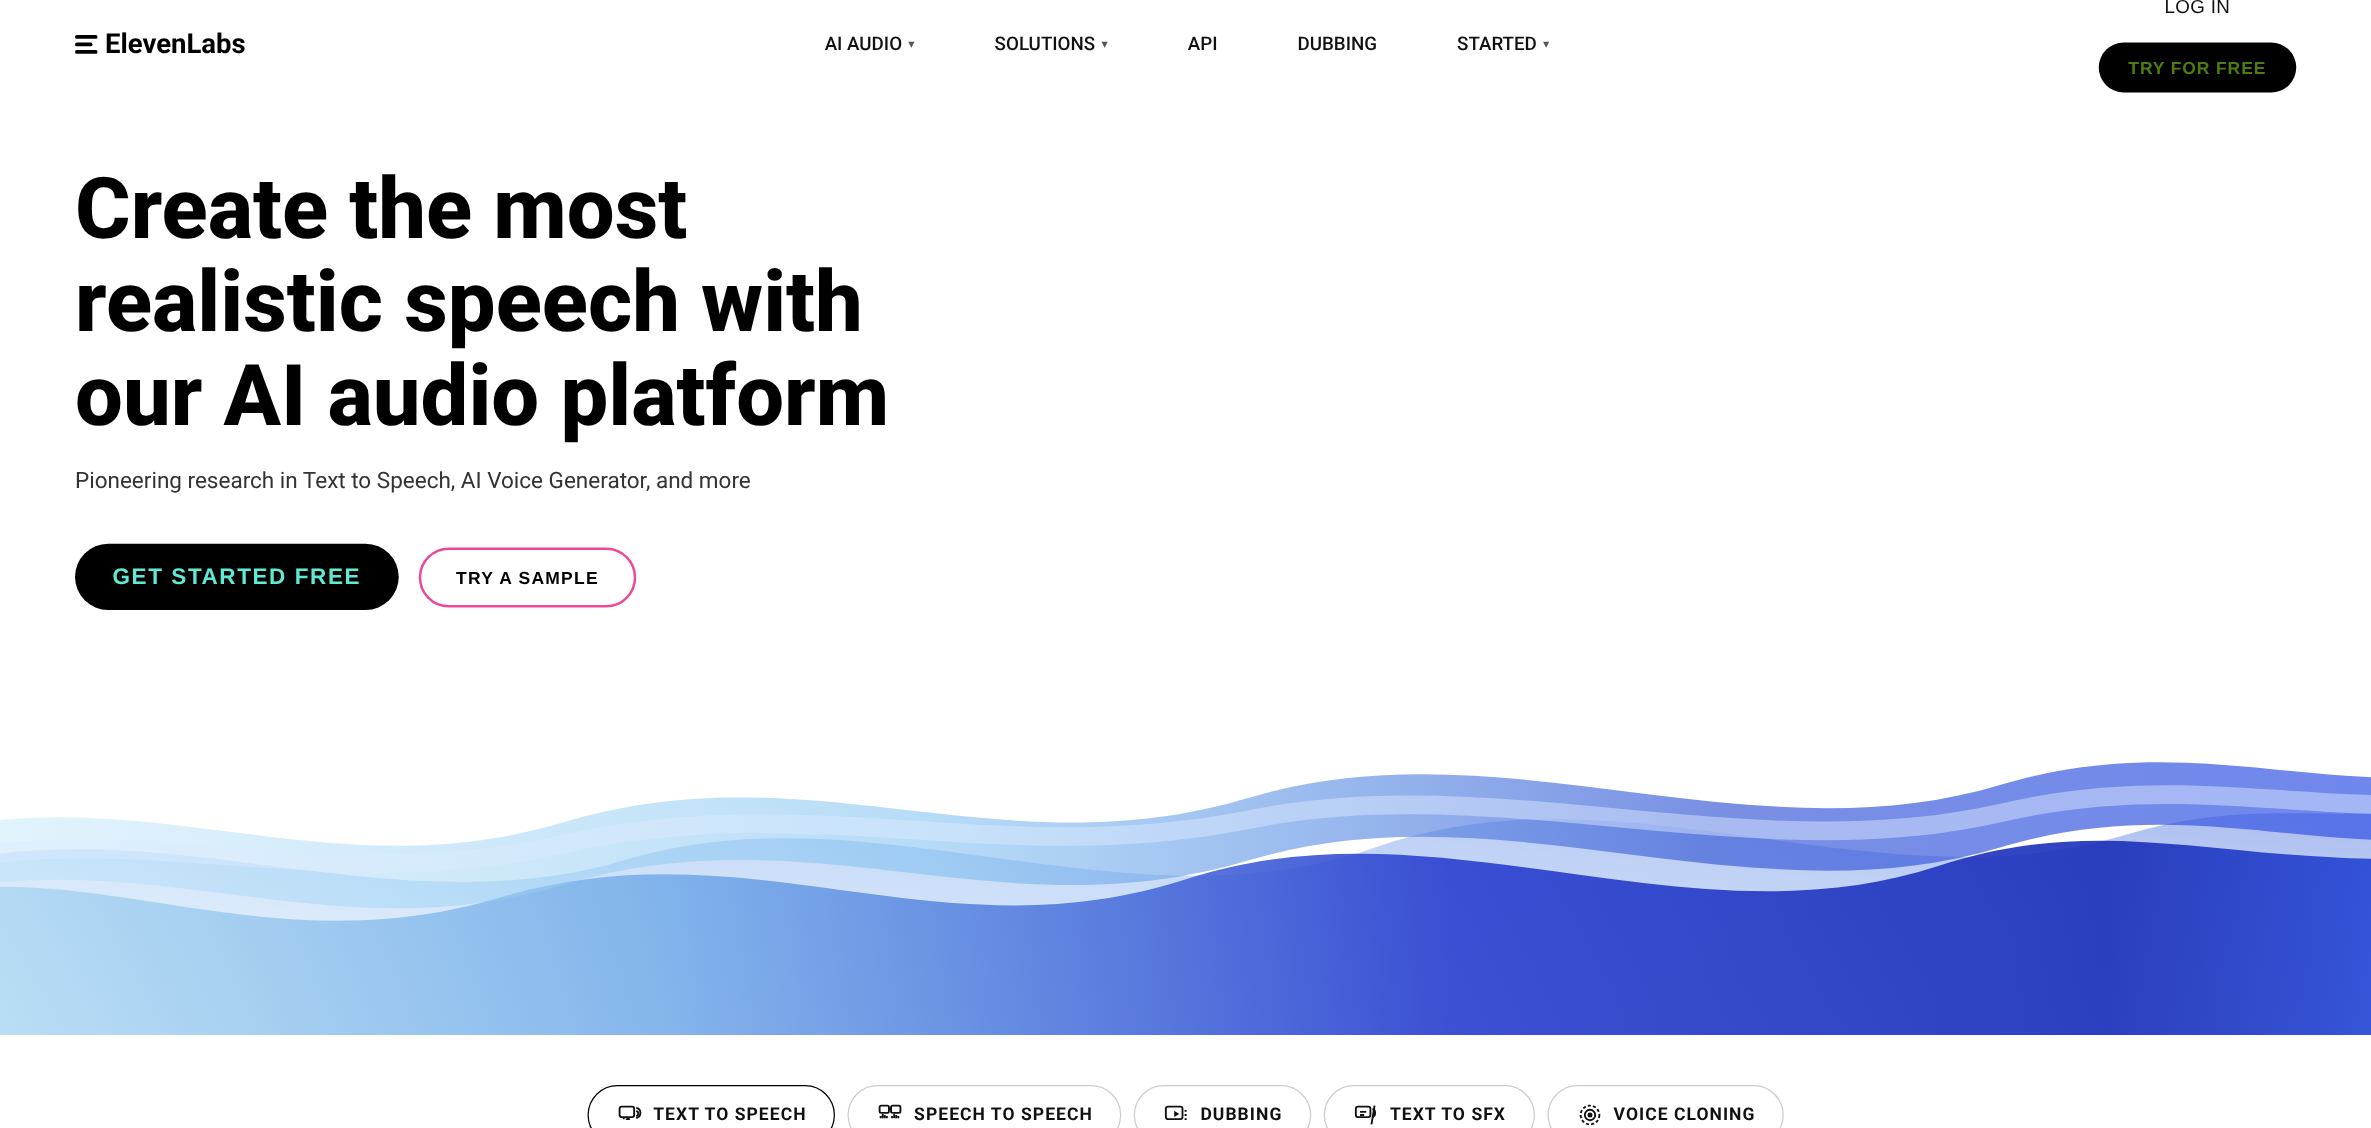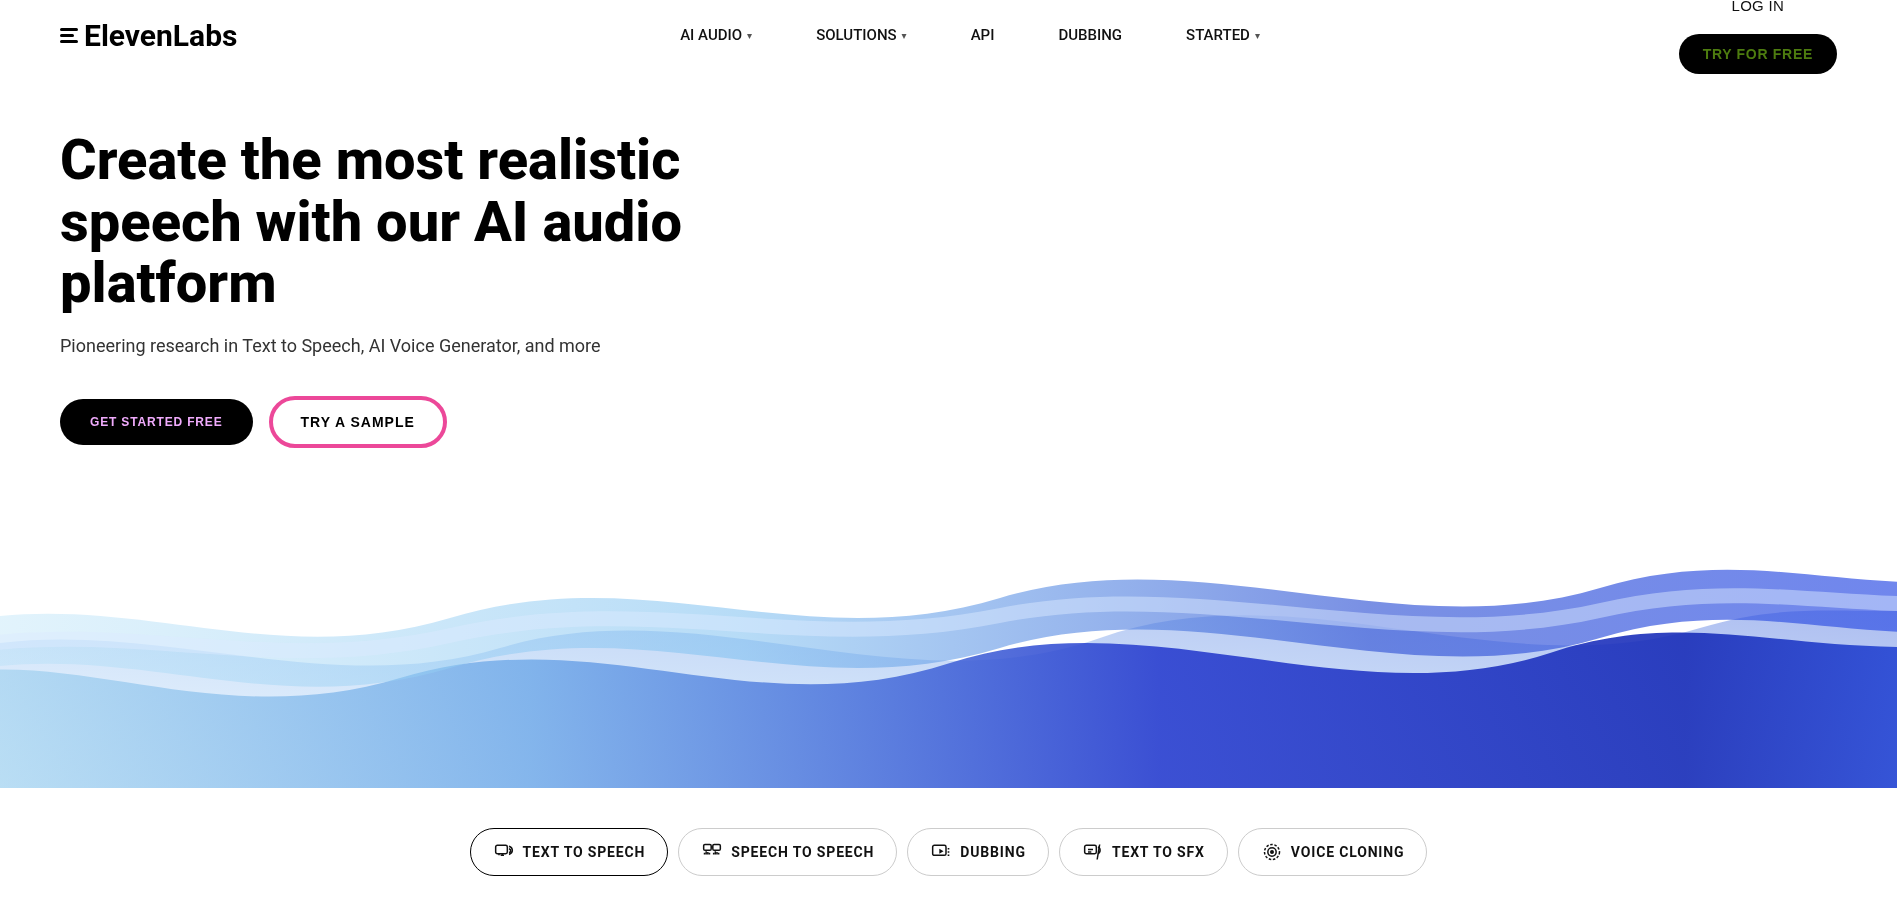--- a/index.html
+++ b/index.html
@@ -23,21 +23,21 @@
       padding: 0 60px;
       height: 70px;
       background: #fff;
       position: relative;
       z-index: 10;
     }
     .nav-logo {
       display: flex;
       align-items: center;
       gap: 4px;
-      font-size: 30px;
+      font-size: 22px;
       font-weight: 700;
       color: #000;
       text-decoration: none;
     }
     .nav-logo-bars {
       display: flex;
       flex-direction: column;
       gap: 3px;
       margin-right: 2px;
     }
@@ -98,53 +98,53 @@
       letter-spacing: 0.05em;
       text-transform: uppercase;
     }
 
     
     .hero {
       padding: 60px 60px 0 60px;
       position: relative;
     }
     .hero-title {
-      font-size: 56px;
+      font-size: 68px;
       font-weight: 800;
       line-height: 1.1;
       color: #000;
       max-width: 680px;
       margin-bottom: 20px;
     }
     .hero-subtitle {
       font-size: 18px;
       color: #333;
       margin-bottom: 40px;
     }
     .hero-buttons {
       display: flex;
       gap: 16px;
       align-items: center;
     }
     .btn-get-started {
       background: #000;
-      color: #f0abfc;
+      color: #5eead4;
       border: none;
       border-radius: 999px;
       padding: 16px 30px;
-      font-size: 12px;
+      font-size: 18px;
       font-weight: 700;
       cursor: pointer;
       letter-spacing: 0.07em;
       text-transform: uppercase;
     }
     .btn-try-sample {
       background: #fff;
       color: #000;
-      border: 4px solid #ec4899;
+      border: 2px solid #ec4899;
       border-radius: 999px;
       padding: 14px 28px;
       font-size: 14px;
       font-weight: 700;
       cursor: pointer;
       letter-spacing: 0.07em;
       text-transform: uppercase;
     }
 
     

